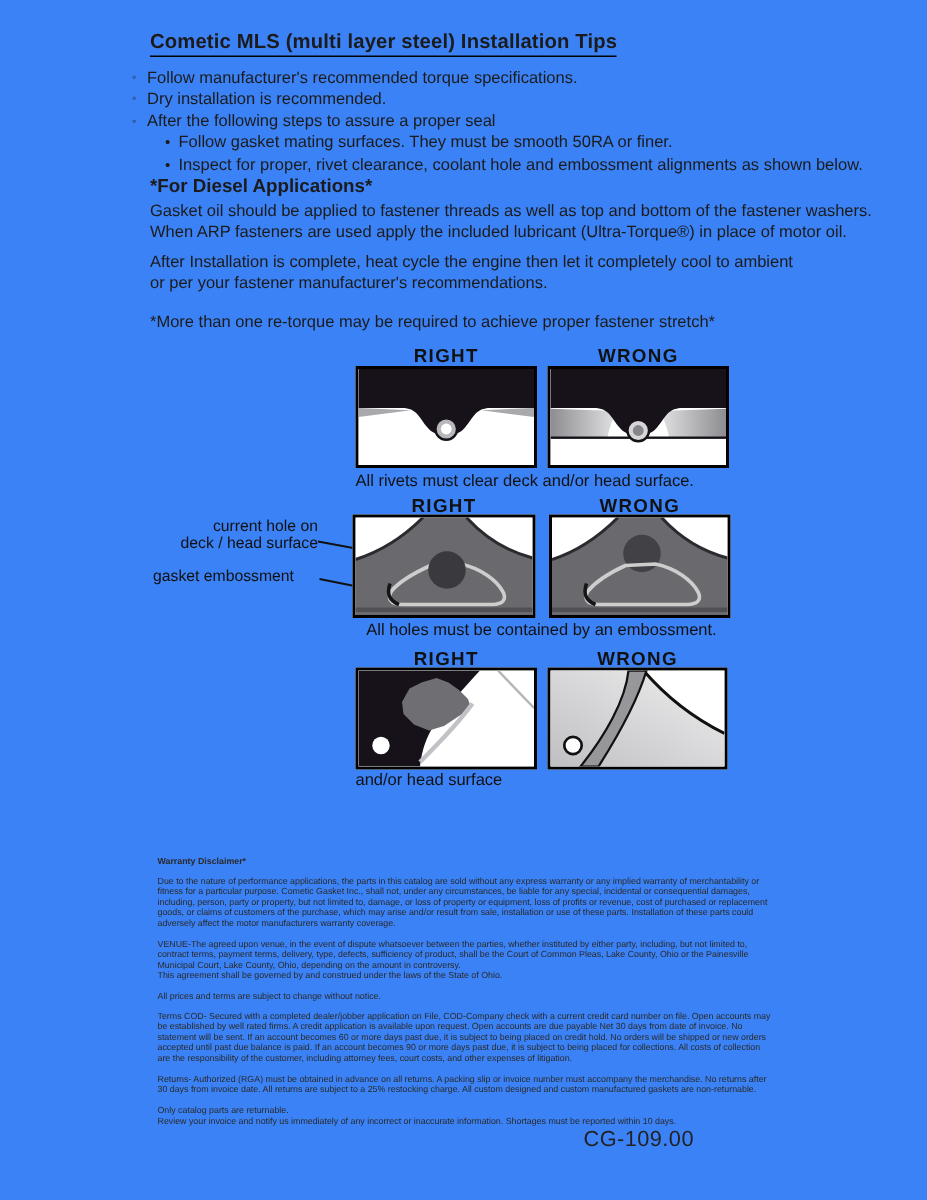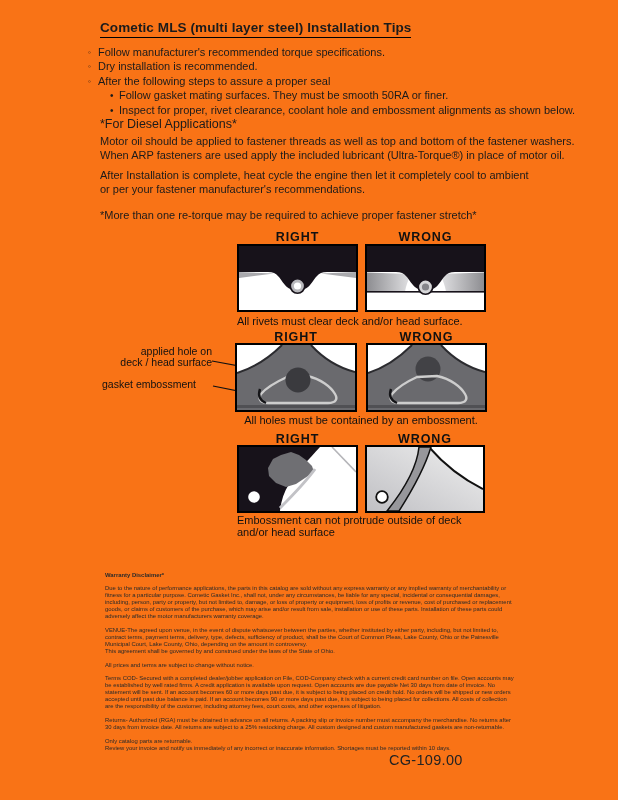--- a/index.html
+++ b/index.html
@@ -1,32 +1,32 @@
 <!DOCTYPE html>
 <html><head>
 <meta charset="utf-8">
 <style>
   html,body{margin:0;padding:0;background:#e8e8e8;}
   .page{
-    position:relative;width:618px;height:800px;background:#f97316;
+    position:relative;width:618px;height:800px;background:#3b82f6;
     font-family:"Liberation Sans","DejaVu Sans",sans-serif;color:#1b1b1b;
     overflow:hidden;margin:0 auto;
   }
   .abs{position:absolute;}
   .nowrap{white-space:nowrap;}
   .doc-title{
     left:100px;top:20px;font-size:13.5px;font-weight:bold;
     border-bottom:1.6px solid #000;padding-bottom:2px;letter-spacing:.1px;
   }
   .bullets{left:88px;top:46px;font-size:11px;}
   .bullet-line{height:14.4px;display:flex;align-items:baseline;white-space:nowrap;}
   .bullet-line.sub{padding-left:22px;}
   .marker-open{font-size:8px;width:10px;display:inline-block;transform:translateY(-1px);}
   .marker-filled{font-size:10px;width:9px;display:inline-block;}
-  .section-heading{left:100px;top:117px;font-size:12.5px;font-weight:normal;}
+  .section-heading{left:100px;top:117px;font-size:12.5px;font-weight:bold;}
   .body-par{font-size:11px;line-height:14.1px;}
   .par1{left:100px;top:134px;}
   .par2{left:100px;top:168px;}
   .note{left:100px;top:209px;font-size:11px;}
   .rw-label{font-size:12.5px;font-weight:600;letter-spacing:.9px;text-align:center;color:#111;}
   .dg-box{border:2px solid #000;background:#fff;line-height:0;}
   .dg-box svg{display:block;}
   .caption{font-size:11px;color:#111;}
   .callout{font-size:10.5px;line-height:11.2px;text-align:right;color:#111;}
   .disclaimer{left:105px;top:572px;width:410px;font-size:5.9px;line-height:7.05px;color:#2a2a2a;}
@@ -60,21 +60,21 @@
       <span>Follow gasket mating surfaces.  They must be smooth 50RA or finer.</span>
     </div>
     <div class="bullet-line sub">
       <span class="marker-filled">•</span>
       <span>Inspect for proper, rivet clearance, coolant hole and embossment alignments as shown below.</span>
     </div>
   </div>
 
   <div class="abs section-heading">*For Diesel Applications*</div>
   <div class="abs body-par par1">
-    <div class="nowrap">Motor oil should be applied to fastener threads as well as top and bottom of the fastener washers.</div>
+    <div class="nowrap">Gasket oil should be applied to fastener threads as well as top and bottom of the fastener washers.</div>
     <div class="nowrap">When ARP fasteners are used apply the included lubricant (Ultra-Torque®) in place of motor oil.</div>
   </div>
   <div class="abs body-par par2">
     <div class="nowrap">After Installation is complete, heat cycle the engine then let it completely cool to ambient</div>
     <div class="nowrap">or per your fastener manufacturer's recommendations.</div>
   </div>
   <div class="abs note nowrap">*More than one re-torque may be required to achieve proper fastener stretch*</div>
 
   <div class="abs rw-label" style="left:237px;top:230px;width:121px;">RIGHT</div>
   <div class="abs rw-label" style="left:365px;top:230px;width:121px;">WRONG</div>
@@ -109,21 +109,21 @@
       <circle cx="58.5" cy="41" r="7.2" fill="#d6d6d8" stroke="#17121a" stroke-width="1.6"></circle>
       <circle cx="58.5" cy="41" r="3.6" fill="#85858a"></circle>
     </svg>
   </div>
   <div class="abs caption nowrap" style="left:237px;top:315px;">All rivets must clear deck and/or head surface.</div>
 
   <div class="abs rw-label" style="left:235px;top:330px;width:122px;">RIGHT</div>
   <div class="abs rw-label" style="left:366px;top:330px;width:121px;">WRONG</div>
 
   <div class="abs callout" style="left:100px;width:112px;top:346px;">
-    <div>applied hole on</div>
+    <div>current hole on</div>
     <div>deck / head surface</div>
   </div>
   <div class="abs callout" style="left:84px;width:112px;top:379px;">gasket embossment</div>
 
   <svg class="abs" style="left:205px;top:350px;" width="100" height="52">
     <line x1="7" y1="11" x2="83" y2="25" stroke="#111" stroke-width="1.2"></line>
     <line x1="8" y1="36" x2="58" y2="46" stroke="#111" stroke-width="1.2"></line>
   </svg>
 
   <div class="abs dg-box" style="left:235px;top:343px;">
@@ -176,21 +176,20 @@
         </linearGradient>
       </defs>
       <rect width="116" height="64" fill="#ffffff"></rect>
       <path d="M0,0 H62 C74,14 90,29 116,42 V64 H0 Z" fill="url(#gB)"></path>
       <path d="M62,0 C74,14 90,29 116,42" fill="none" stroke="#111" stroke-width="2"></path>
       <path d="M64,0 C58,20 46,42 32,64 L20,64 C36,44 50,20 52,0 Z" fill="#97979b" stroke="#111" stroke-width="1.5"></path>
       <circle cx="15" cy="50" r="5.8" fill="#ffffff" stroke="#111" stroke-width="1.8"></circle>
     </svg>
   </div>
   <div class="abs caption" style="left:237px;top:515px;line-height:11.6px;">
-    <div class="nowrap">Embossment can not protrude outside of deck</div>
     <div class="nowrap">and/or head surface</div>
   </div>
 
   <div class="abs disclaimer">
     <div class="dhead">Warranty Disclaimer*</div>
     <div class="dpar">Due to the nature of performance applications, the parts in this catalog are sold without any express warranty or any implied warranty of merchantability or fitness for a particular purpose.  Cometic Gasket Inc., shall not, under any circumstances, be liable for any special, incidental or consequential damages, including, person, party or property, but not limited to, damage, or loss of property or equipment, loss of profits or revenue, cost of purchased or replacement goods, or claims of customers of the purchase, which may arise and/or result from sale, installation or use of these parts.  Installation of these parts could adversely affect the motor manufacturers warranty coverage.</div>
     <div class="tight">VENUE-The agreed upon venue, in the event of dispute whatsoever between the parties, whether instituted by either party, including, but not limited to, contract terms, payment terms, delivery, type, defects, sufficiency of product, shall be the Court of Common Pleas, Lake County, Ohio or the Painesville Municipal Court, Lake County, Ohio, depending on the amount in controversy.</div>
     <div class="dpar">This agreement shall be governed by and construed under the laws of the State of Ohio.</div>
     <div class="dpar">All prices and terms are subject to change without notice.</div>
     <div class="dpar">Terms COD- Secured with a completed dealer/jobber application on File, COD-Company check with a current credit card number on file.  Open accounts may be established by well rated firms.  A credit application is available upon request.  Open accounts are due payable Net 30 days from date of invoice.  No statement will be sent.  If an account becomes 60 or more days past due, it is subject to being placed on credit hold.  No orders will be shipped or new orders accepted until past due balance is paid.  If an account becomes 90 or more days past due, it is subject to being placed for collections.  All costs of collection are the responsibility of the customer, including attorney fees, court costs, and other expenses of litigation.</div>

